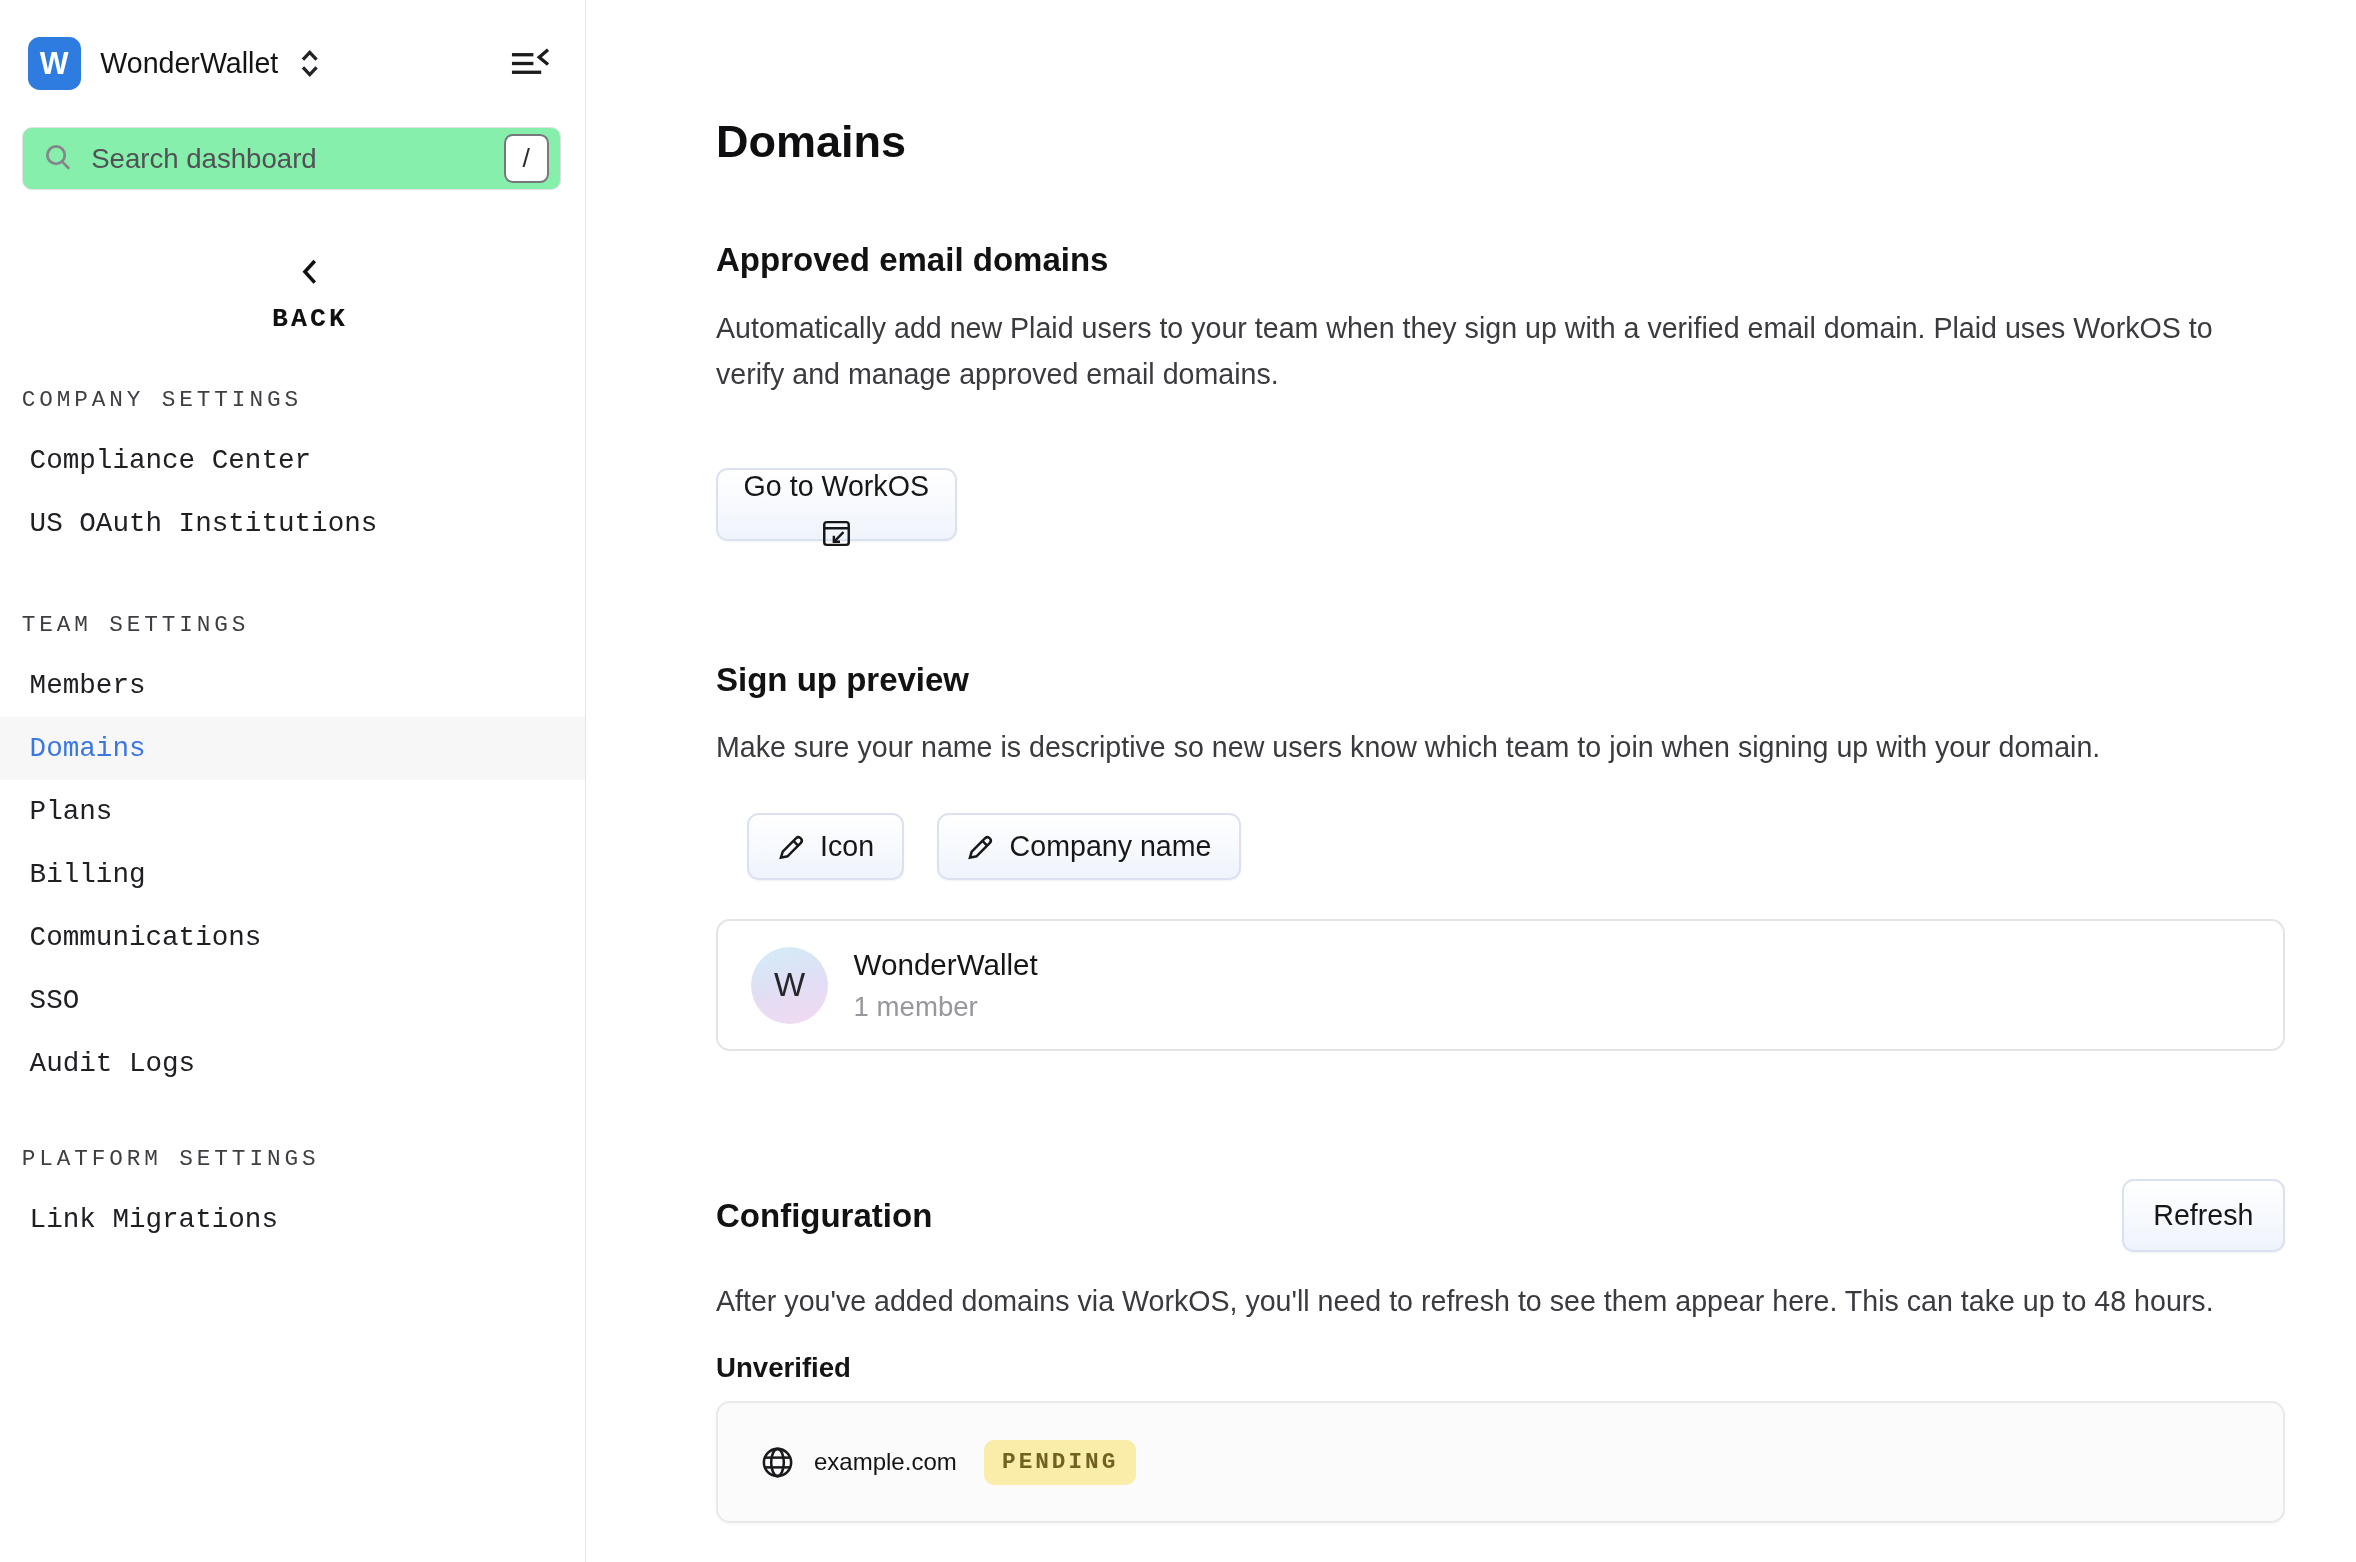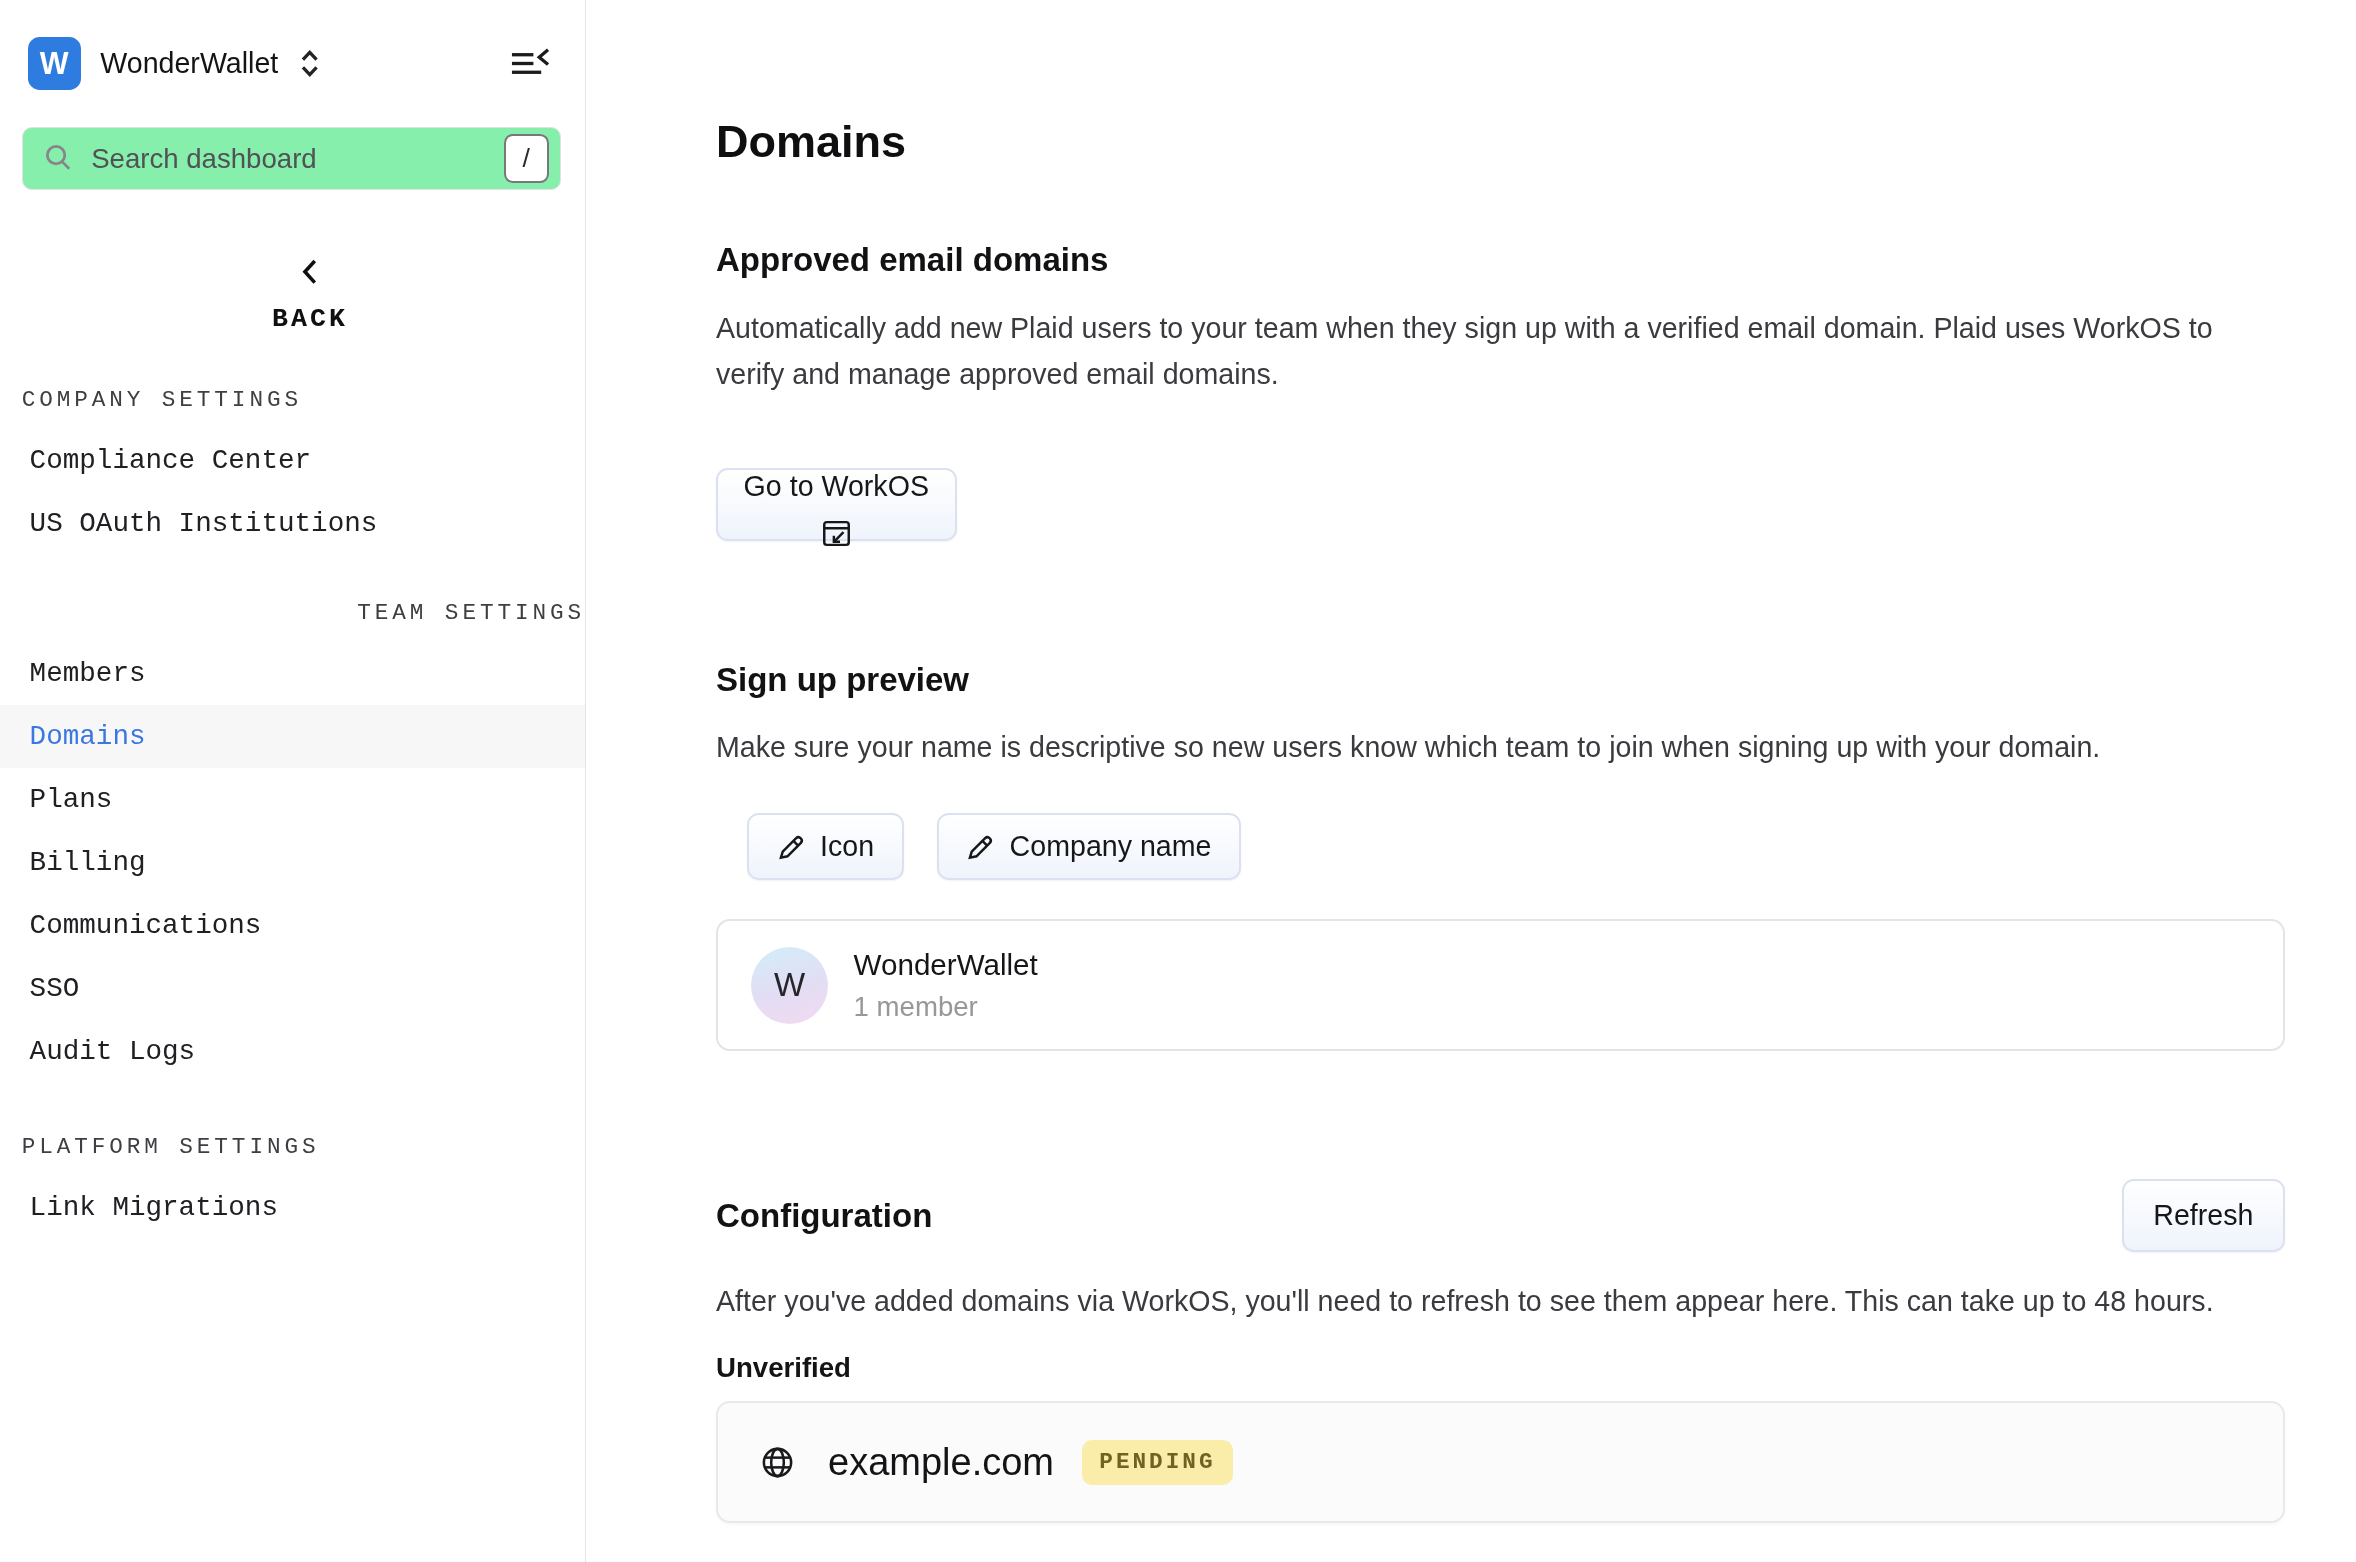--- a/index.html
+++ b/index.html
@@ -23,21 +23,21 @@
                border-radius:8.9px; display:flex; align-items:center; justify-content:center;
                font-size:26.6px; color:#2a2a2e; }
 
   .nav { margin-top:67px; }
   .back-row { display:flex; align-items:center; gap:17.7px; padding-left:35px; cursor:pointer;
               font-family:"Liberation Mono", monospace; font-weight:700; font-size:26.6px;
               letter-spacing:3px; color:#101012;flex-direction:column; }
   .section-label { font-family:"Liberation Mono", monospace; font-size:22.7px; letter-spacing:3.9px;
                    color:#3e3e43; padding-left:21.7px; font-weight:500; }
   .lbl-company { margin-top:53px; }
-  .lbl-team { margin-top:45px;text-align:right; }
+  .lbl-team { margin-top:57px; }
   .lbl-platform { margin-top:51px; }
   .nav-items { margin-top:15.8px; }
   .nav-item { height:63px; display:flex; align-items:center; padding-left:29.6px;
               font-size:27.6px; color:#202024; cursor:pointer;font-family:Liberation Mono, monospace; }
   .nav-item.active { background:#f7f7f8; color:#3b77e0; }
 
   
   .main { flex:1; padding:116px 71px 0 130px; }
   .page-title { font-size:45px; font-weight:700; color:#0f0f11; }
   .section-heading { font-size:33px; font-weight:700; color:#121214; }
@@ -61,21 +61,21 @@
   .team-meta { margin-left:25.6px; }
   .team-name { font-size:29.6px; font-weight:500; color:#161619; }
   .team-members { font-size:27.6px; color:#97979c; margin-top:8.9px; }
 
   .config-header { margin-top:128px; display:flex; align-items:center; justify-content:space-between; }
   .refresh-btn { height:73px; padding:0 29.6px; }
   .unverified { margin-top:28px; font-size:27.6px; font-weight:700; color:#141416; }
   .domain-card { margin-top:17.7px; background:#fbfbfc; border:2px solid #e9e9ec; border-radius:13.8px;
                  height:122px; display:flex; align-items:center; padding:0 41px;
                  box-shadow:0 2px 3px rgba(0,0,0,.03); }
-  .domain-name { font-size:38px; font-weight:500; color:#141417; margin-left:32px; }
+  .domain-name { font-size:24px; font-weight:500; color:#141417; margin-left:18px; }
   .pending-badge { margin-left:27.6px; font-family:"Liberation Mono", monospace; font-size:22.7px;
                    letter-spacing:3px; font-weight:700; color:#6f6223; background:#f9eda9;
                    border-radius:9.9px; padding:9.9px 17.7px; }
   svg { display:block; }
 </style>
 </head>
 <body>
 
 <div class="app">
 

